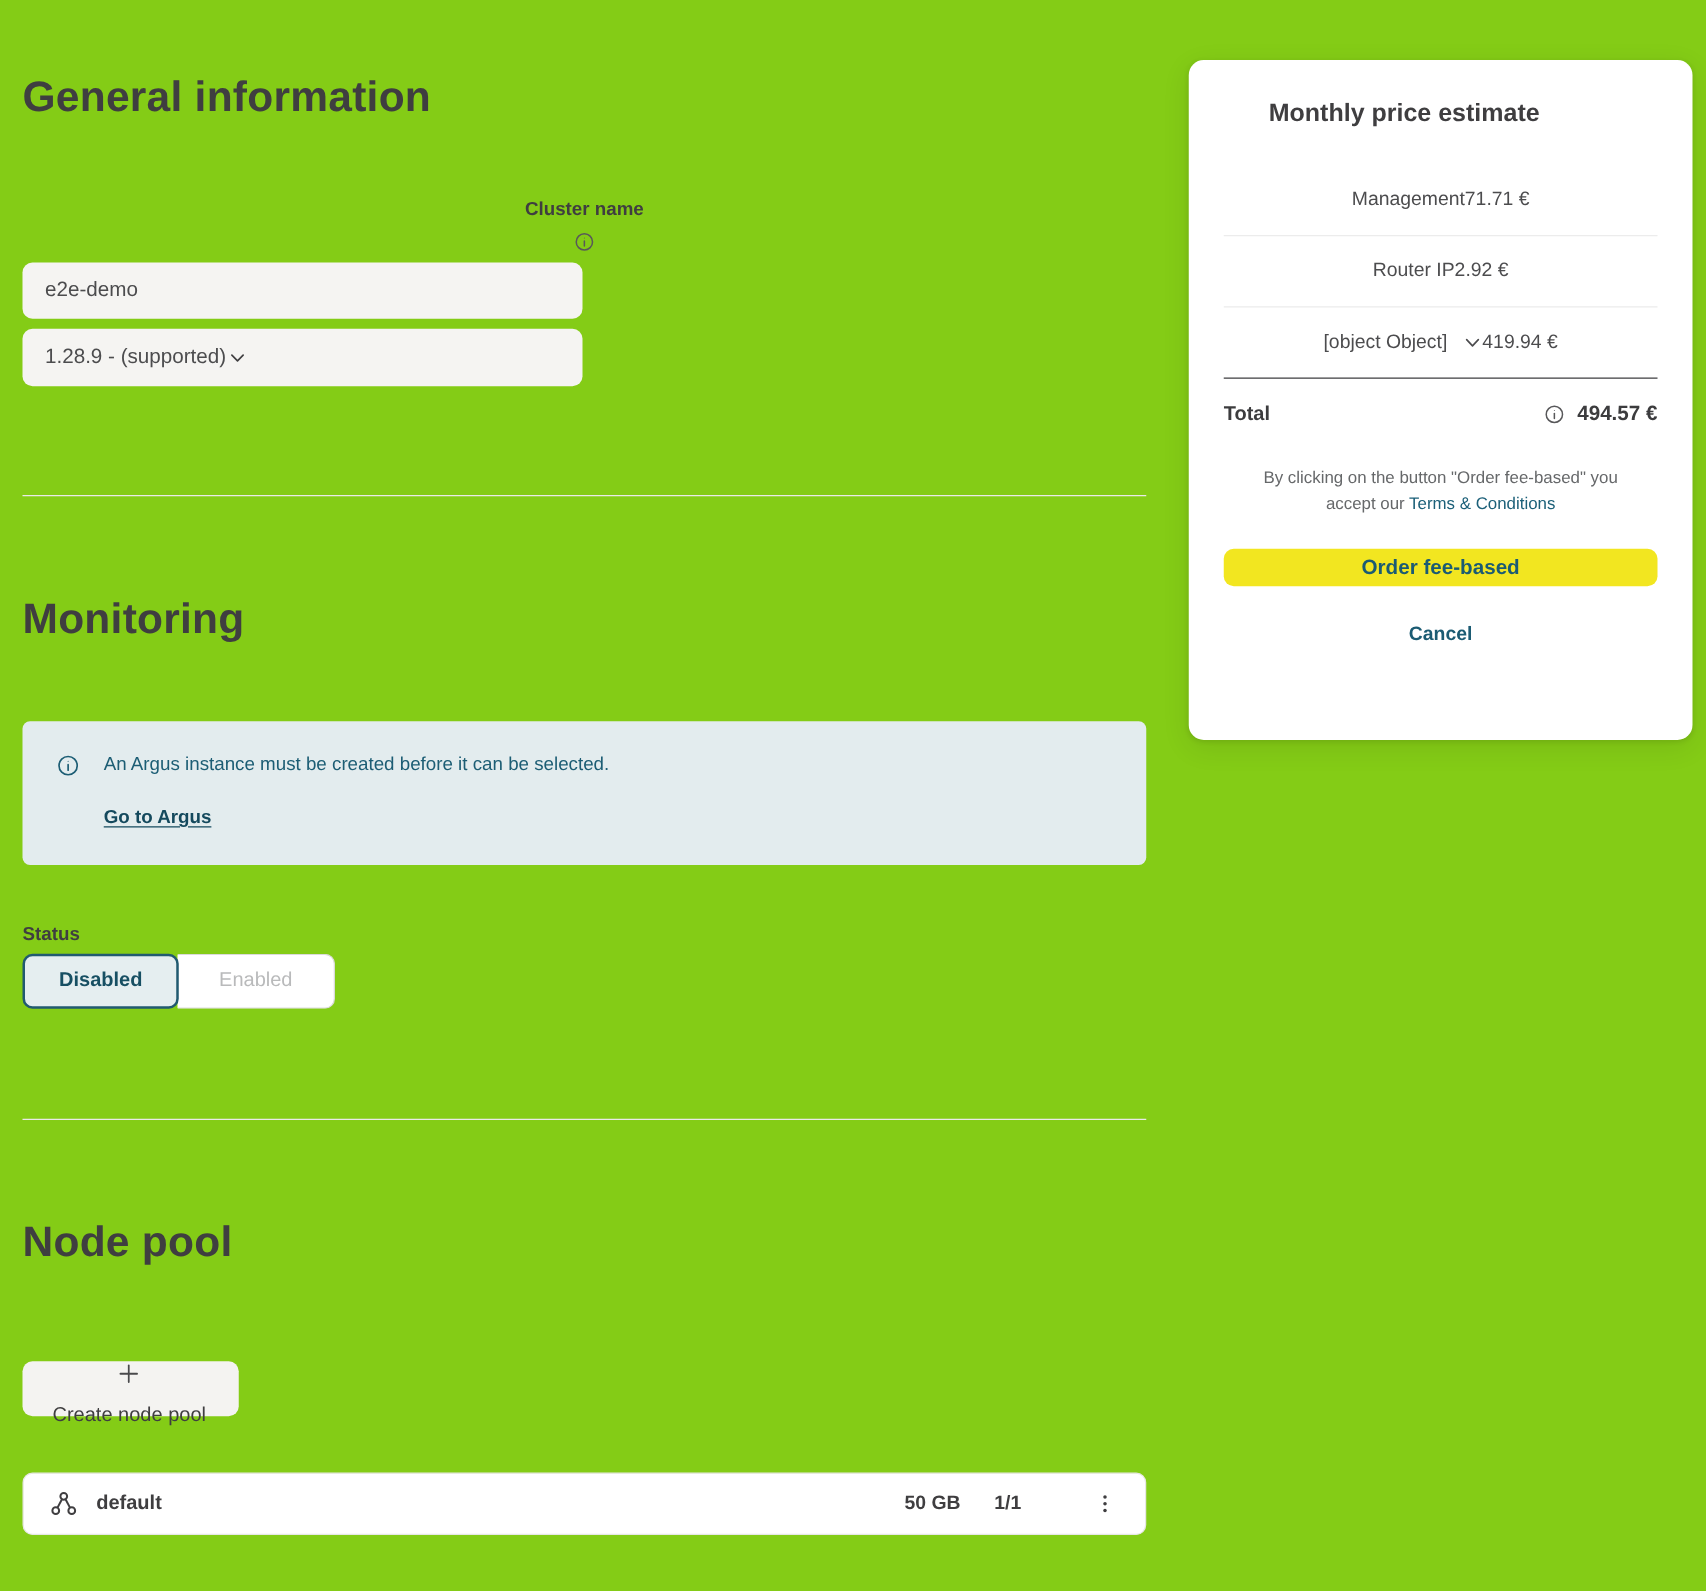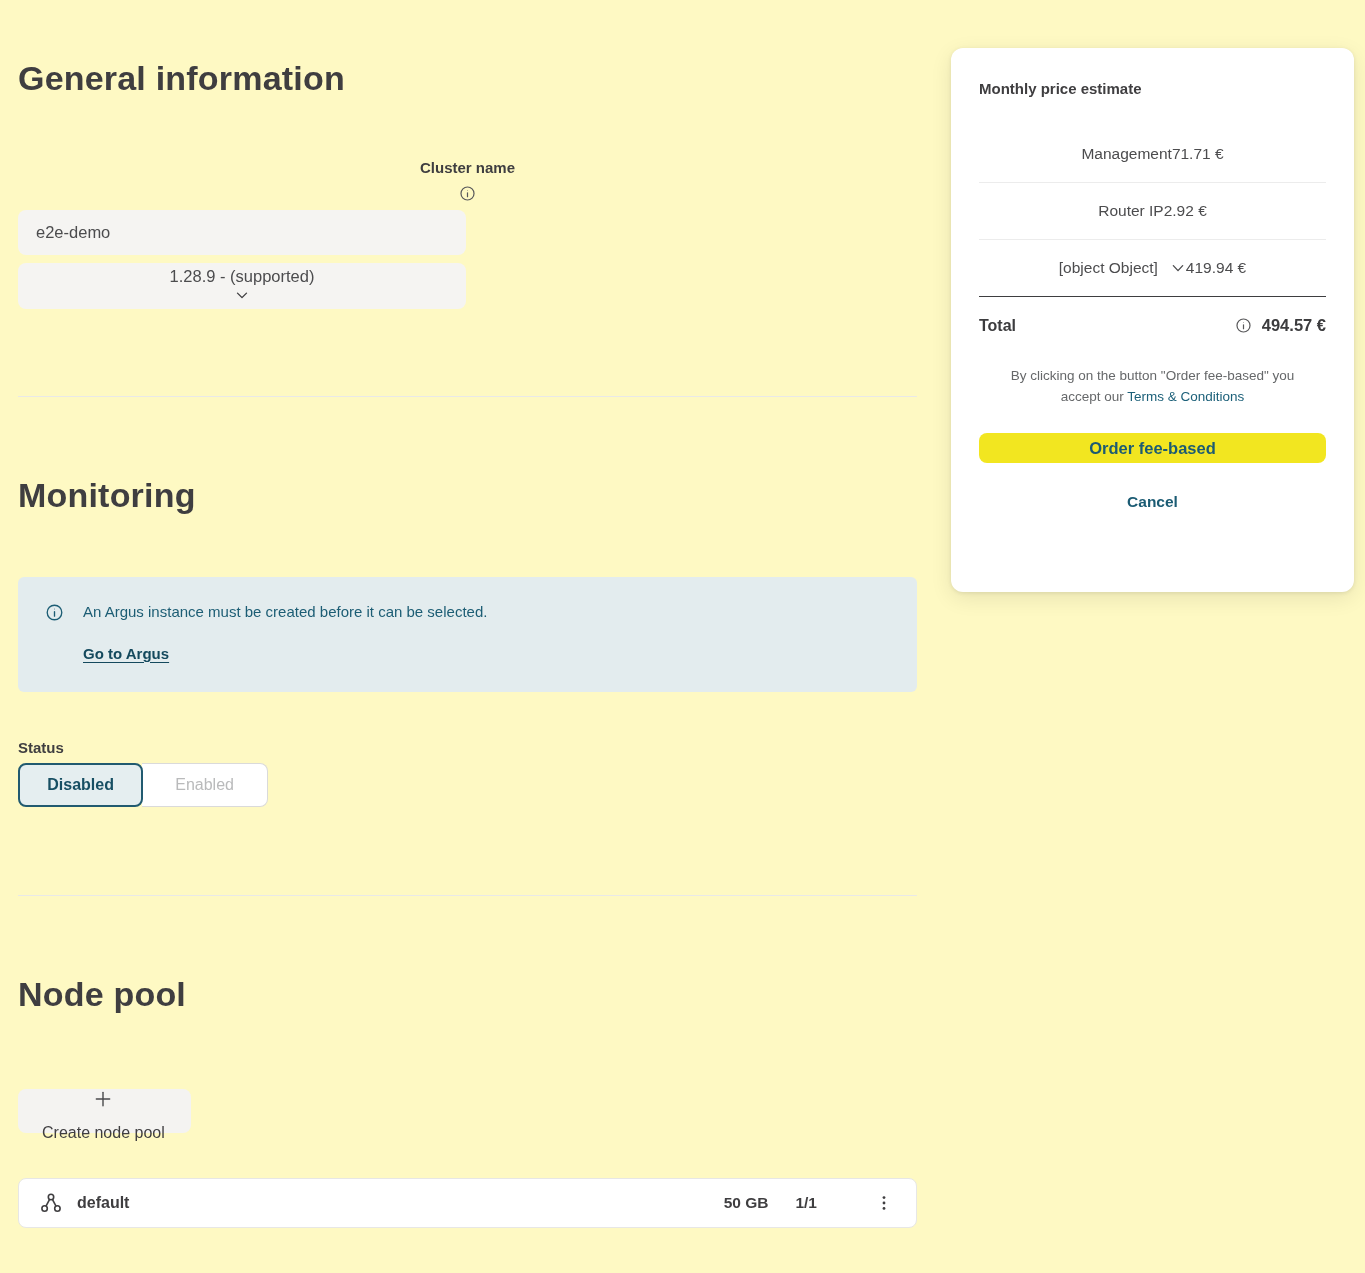--- a/index.html
+++ b/index.html
@@ -1,18 +1,18 @@
 <!DOCTYPE html>
 <html><head>
 <meta charset="utf-8">
 <style>
   * { margin: 0; padding: 0; box-sizing: border-box; }
   html, body { width: 1365px; height: 1273px; background: #ffffff; overflow: hidden;
     font-family: "Liberation Sans", "DejaVu Sans", sans-serif; color: #3f3e40; }
-  .page { position: relative; width: 1365px; height: 1273px; background: #fef9c3; }
+  .page { position: relative; width: 1365px; height: 1273px; background: #84cc16; }
 
   
   .main-col { position: absolute; left: 18px; top: 0; width: 899px; }
 
   h1.section-title { font-size: 34px; font-weight: 700; color: #3f3e40; letter-spacing: .2px; line-height: 1.2; }
   .title-general { margin-top: 58px; }
   .title-monitoring { margin-top: 78px; }
   .title-nodepool { margin-top: 78px; }
 
   .field-label-row { display: flex; align-items: center; gap: 9px; }
@@ -22,21 +22,21 @@
 
   .info-icon { width: 17px; height: 17px; display: inline-flex; color: #58585a; flex: 0 0 auto; }
   .info-icon svg { width: 100%; height: 100%; }
 
   .text-input, .select-box {
     width: 448px; background: #f5f4f2; border: none; border-radius: 8px;
     margin-top: 8px; display: flex; align-items: center; padding: 0 18px;
     font-size: 16.5px; color: #4c4c4e;
   }
   .text-input { height: 45px; }
-  .select-box { height: 46px; justify-content: center; cursor: pointer; flex-direction: column; }
+  .select-box { height: 46px; justify-content: flex-start; cursor: pointer; }
   .chevron-icon { width: 18px; height: 18px; color: #3f3e40; display: inline-flex; }
   .chevron-icon svg { width: 100%; height: 100%; }
 
   .divider { width: 899px; height: 1px; background: #e9e9e8; border: none; }
   .divider-1 { margin-top: 87px; }
   .divider-2 { margin-top: 88px; }
 
   
   .info-banner { margin-top: 61px; width: 899px; height: 115px; background: #e3ecee;
     border-radius: 6px; display: flex; padding: 26px 24px 0 27px; }
@@ -71,21 +71,21 @@
   .pool-right { margin-left: auto; display: flex; align-items: center; gap: 27px; }
   .pool-size, .pool-count { font-size: 15.5px; font-weight: 700; color: #3f3e40; }
   .kebab-btn { width: 36px; height: 36px; margin-left: 22px; background: none; border: none;
     display: flex; align-items: center; justify-content: center; cursor: pointer; color: #3f3e40; }
   .kebab-btn svg { width: 20px; height: 20px; }
 
   
   .price-card { position: absolute; left: 951px; top: 48px; width: 403px; height: 544px;
     background: #fff; border-radius: 12px; box-shadow: 0 1px 4px rgba(0,0,0,.09), 0 6px 22px rgba(0,0,0,.09);
     padding: 32px 28px 0 28px; }
-  .price-title { font-size: 15px; font-weight: 700; color: #3f3e40; }
+  .price-title { font-size: 20px; font-weight: 700; color: #3f3e40; margin-left: 36px; }
   .price-rows { margin-top: 29px; }
   .price-row { display: flex; justify-content: center; align-items: center;
     padding: 19px 0; border-bottom: 1px solid #ececec; }
   .price-row.last { border-bottom: 1px solid #3e3e40; }
   .price-row-label { font-size: 15.5px; color: #4c4c4e; display: flex; align-items: center; gap: 12px; }
   .price-row-value { font-size: 15.5px; color: #4c4c4e; }
   .row-chevron { width: 16px; height: 16px; color: #4c4c4e; display: inline-flex; cursor: pointer; }
   .row-chevron svg { width: 100%; height: 100%; }
 
   .total-row { display: flex; justify-content: space-between; align-items: center; padding-top: 19px; }

